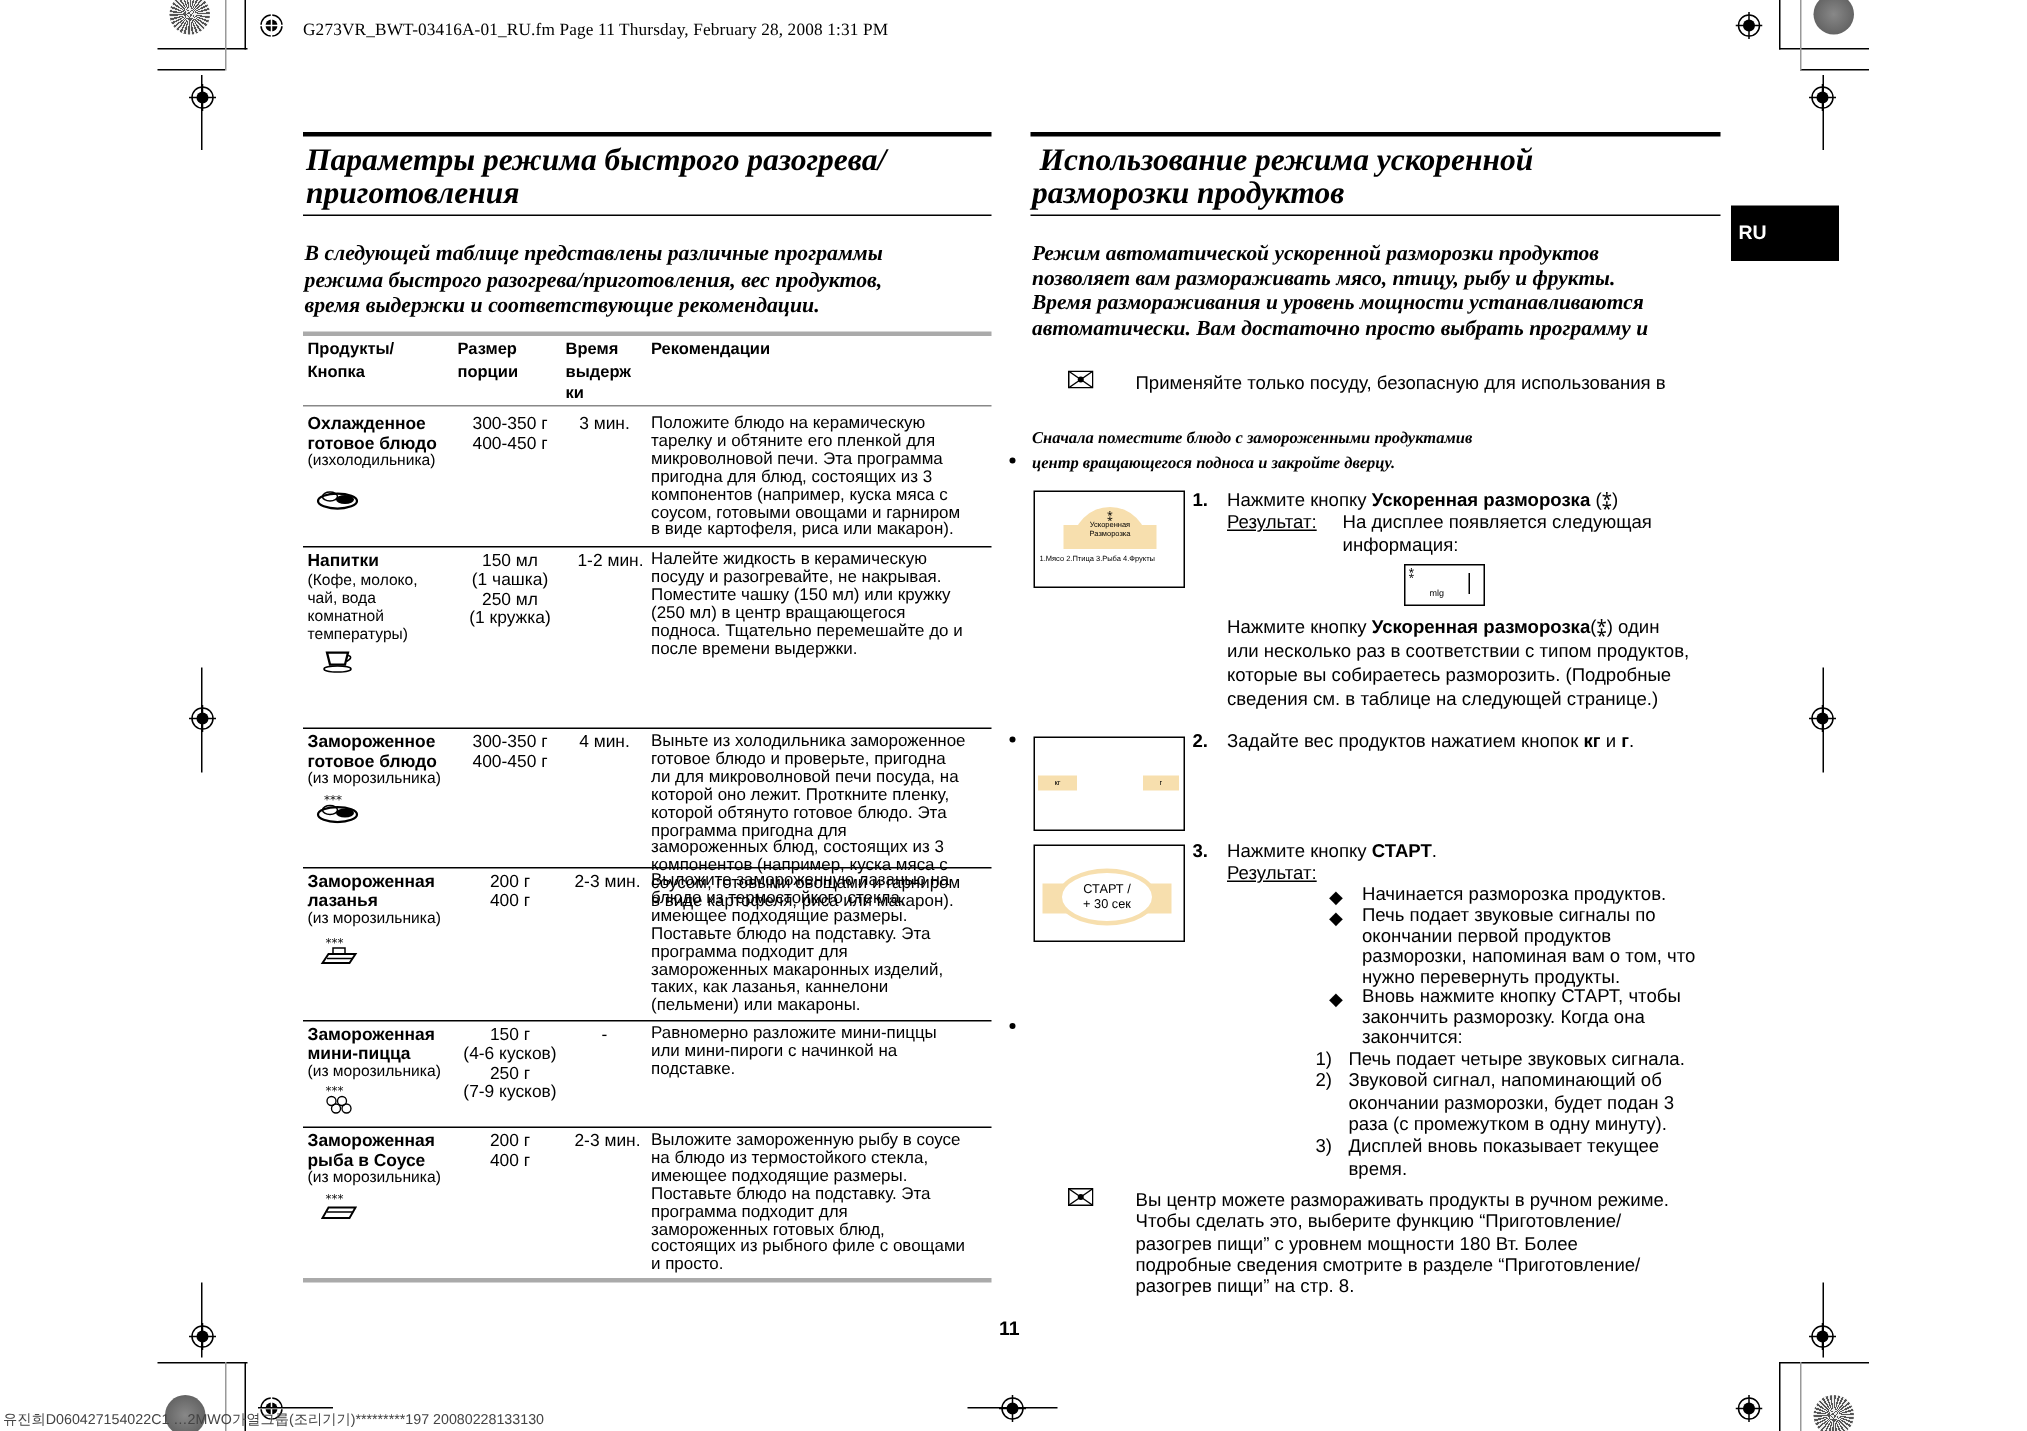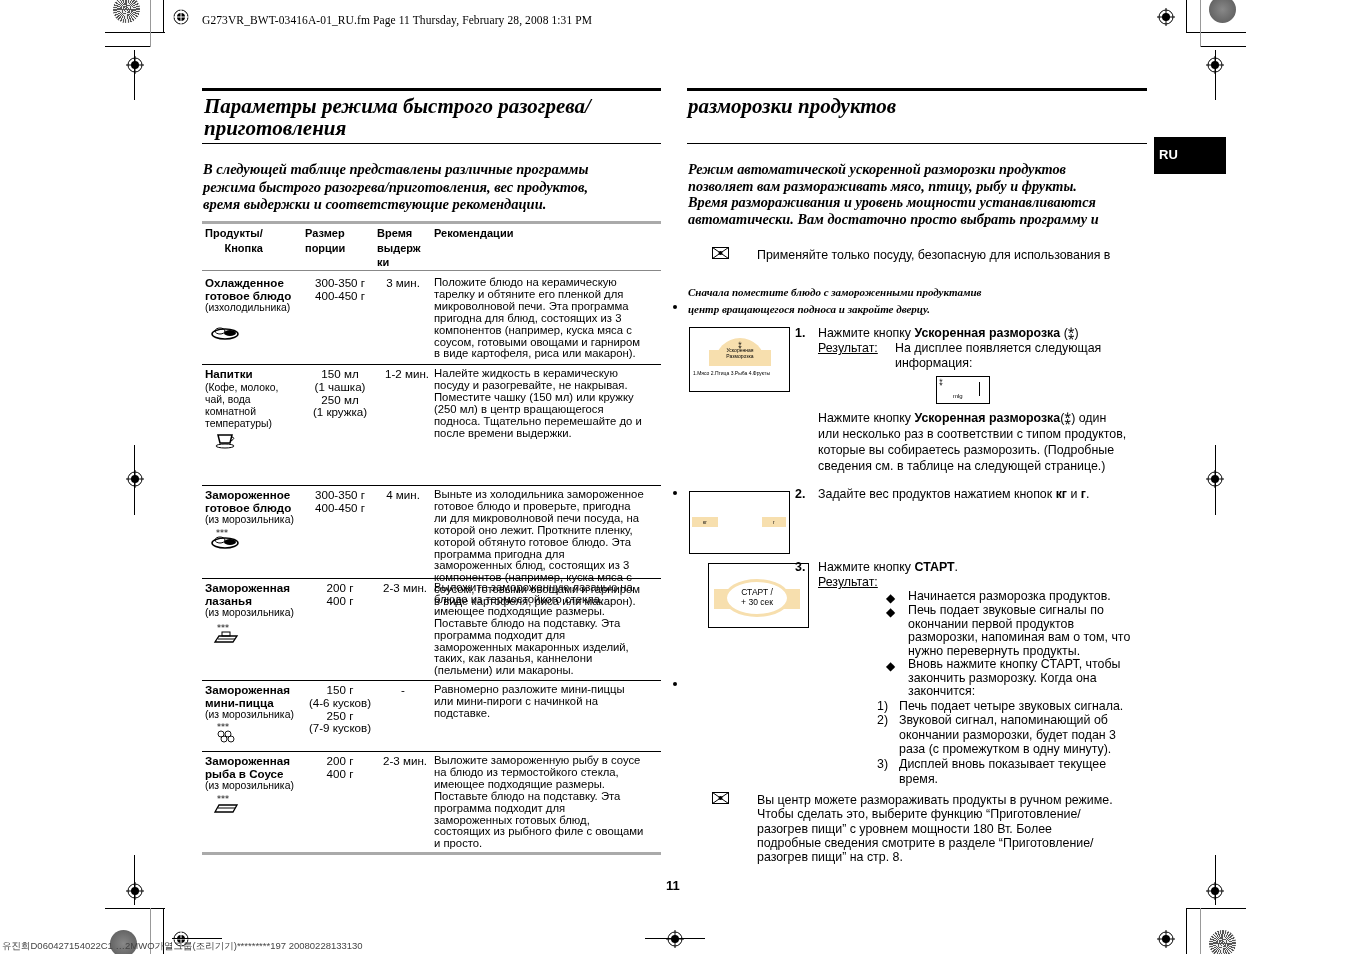--- a/index.html
+++ b/index.html
@@ -154,21 +154,21 @@
 </div>
 <div class="rule-thin" style="left:202px;top:143px;width:459px;"></div>
 <div class="intro" style="left:203px;top:161px;">
   <div>В следующей таблице представлены различные программы</div>
   <div>режима быстрого разогрева/приготовления, вес продуктов,</div>
   <div>время выдержки и соответствующие рекомендации.</div>
 </div>
 <div class="rule-gray" style="left:202px;top:221px;width:459px;"></div>
 
 <div class="tbl" style="top:224px;height:630px;">
-  <div class="th" style="left:3px;top:2px;text-align:right;">
+  <div class="th" style="left:3px;top:2px;">
     <div>Продукты/</div>
     <div>Кнопка</div>
   </div>
   <div class="th" style="left:103px;top:2px;">
     <div>Размер</div>
     <div>порции</div>
   </div>
   <div class="th" style="left:175px;top:2px;">
     <div>Время</div>
     <div>выдерж</div>
@@ -351,20 +351,21 @@
       <div>и просто.</div>
     </div>
   </div>
 </div>
 <div class="rule-gray" style="left:202px;top:852px;width:459px;"></div>
 
 <div class="abs bold" style="left:666px;top:878px;font-size:13px;">11</div>
 
 <div class="rule-thick" style="left:687px;top:88px;width:460px;"></div>
 <div class="sec-title" style="left:688px;top:95px;">
+  <div style="padding-left:5px;">Использование режима ускоренной</div>
   <div>разморозки продуктов</div>
 </div>
 <div class="rule-thin" style="left:687px;top:143px;width:460px;"></div>
 <div class="intro" style="left:688px;top:161px;font-size:14.3px;line-height:16.5px;">
   <div>Режим автоматической ускоренной разморозки продуктов</div>
   <div>позволяет вам размораживать мясо, птицу, рыбу и фрукты.</div>
   <div>Время размораживания и уровень мощности устанавливаются</div>
   <div>автоматически. Вам достаточно просто выбрать программу и</div>
 </div>
 
@@ -418,21 +419,21 @@
 
 <div class="framebox" style="left:689px;top:491px;width:99px;height:61px;">
   <div class="abs" style="left:2px;top:25px;width:26px;height:10px;background:#f7dfae;font-size:5px;text-align:center;line-height:10px;">кг</div>
   <div class="abs" style="left:72px;top:25px;width:24px;height:10px;background:#f7dfae;font-size:5px;text-align:center;line-height:10px;">г</div>
 </div>
 <div class="rbody bold" style="left:795px;top:487px;">2.</div>
 <div class="rbody" style="left:818px;top:487px;white-space:nowrap;">
   <span>Задайте вес продуктов нажатием кнопок </span><span class="bold">кг</span><span> и </span><span class="bold">г</span><span>.</span>
 </div>
 
-<div class="framebox" style="left:708px;top:563px;width:99px;height:63px;">
+<div class="framebox" style="left:689px;top:563px;width:99px;height:63px;">
   <div class="abs" style="left:5px;top:25px;width:86px;height:20px;background:#f7dfae;"></div>
   <div class="abs" style="left:15px;top:15px;width:60px;height:32px;border-radius:50%;background:#fff;border:3px solid #f7dfae;text-align:center;font-size:8.5px;line-height:10px;">
     <div style="margin-top:5px;">СТАРТ /</div>
     <div>+ 30 сек</div>
   </div>
 </div>
 <div class="rbody bold" style="left:795px;top:560px;">3.</div>
 <div class="rbody" style="left:818px;top:560px;white-space:nowrap;">
   <span>Нажмите кнопку </span><span class="bold">СТАРТ</span><span>.</span>
 </div>

